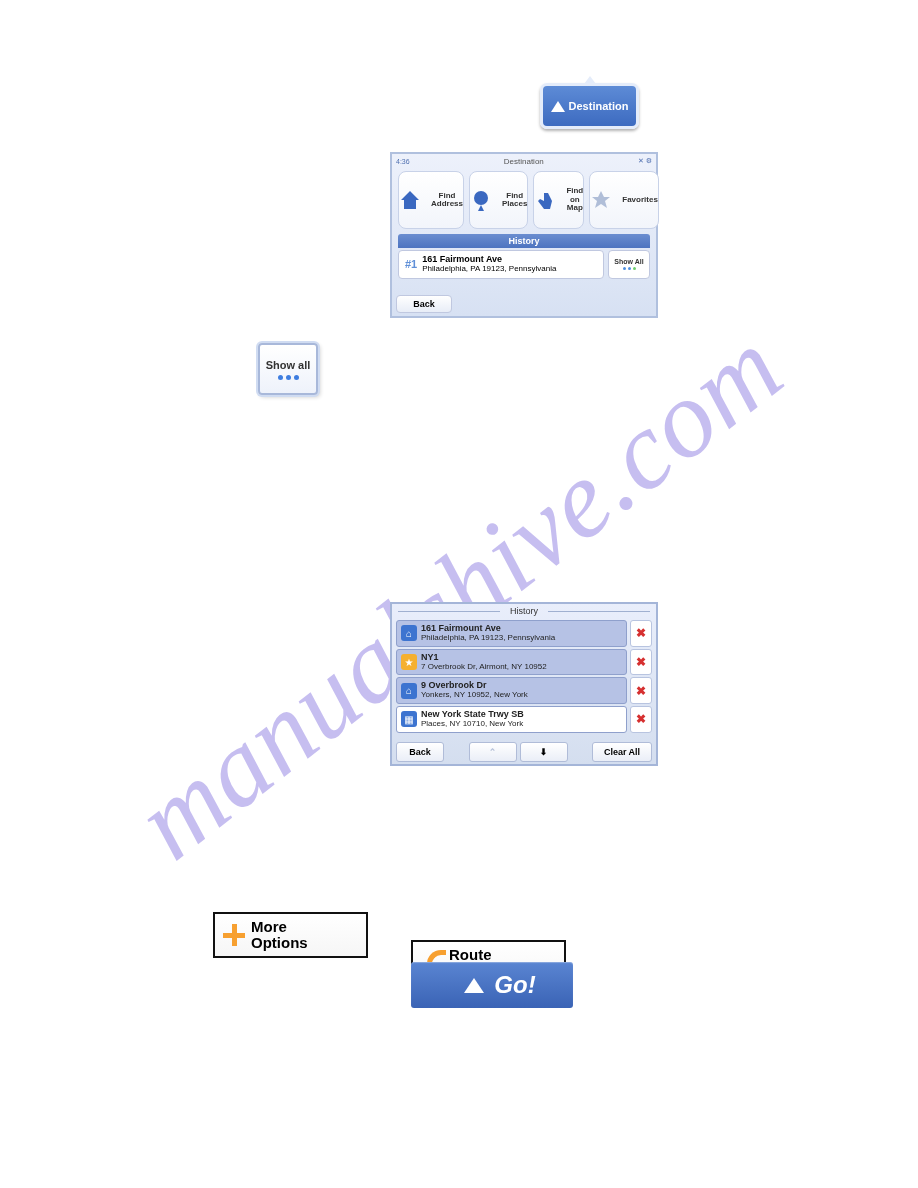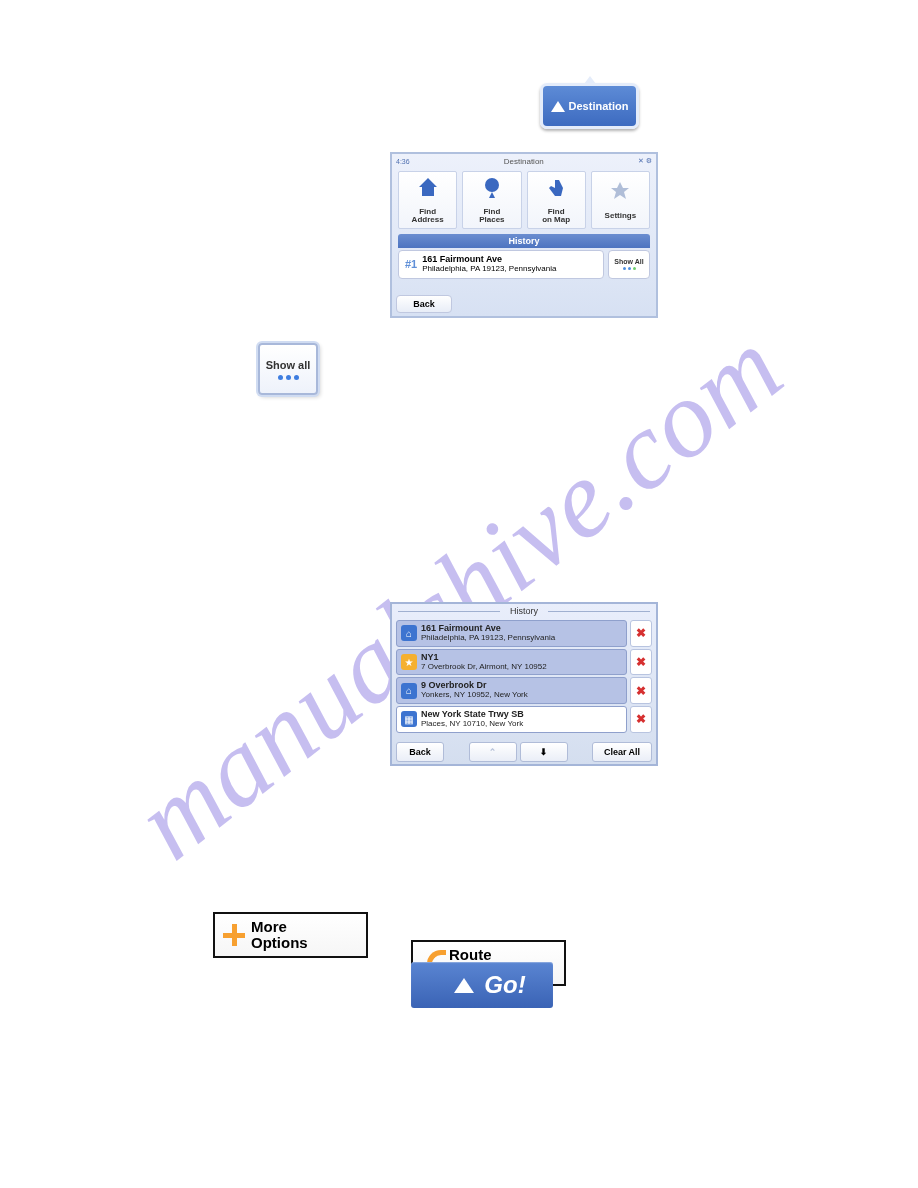--- a/index.html
+++ b/index.html
@@ -52,22 +52,22 @@
   width: 268px; height: 166px;
   background: linear-gradient(#edf1fb,#d7e1f3);
   border: 2px solid #b0c0de;
   z-index: 2;
 }
 .dest-topbar { display:flex; align-items:center; height:14px; font-size:7px; color:#5070b0; padding:0 4px; gap:3px; }
 .dest-topbar .ttl { flex:1; text-align:center; font-size:8px; color:#555; }
 .icon-grid { display:flex; gap:5px; padding:3px 6px; }
 .big-btn {
   flex:1; height:58px; background:linear-gradient(#fff,#f2f5fb);
-  border:1px solid #c8d2e8; border-radius:2px;
-  display:flex; flex-direction:column; align-items:center; justify-content:center; gap:10px;
+  border:1px solid #c8d2e8; border-radius:8px;
+  display:flex; flex-direction:row; align-items:center; justify-content:center; gap:10px;
   font-size:8px; font-weight:bold; color:#333; text-align:center; line-height:1.05;
 }
 .ico { width:22px; height:22px; display:flex; align-items:center; justify-content:center; }
 .history-bar { background:linear-gradient(#6a8dd0,#4d74c0); color:#fff; font-size:9px; font-weight:bold; text-align:center; padding:2px; margin:2px 6px 2px; border-radius:3px 3px 0 0; }
 .hist-row { display:flex; gap:4px; margin:0 6px 4px; }
 .hist-item { flex:1; background:#fff; border:1px solid #c0c8e0; border-radius:4px; padding:4px 6px; display:flex; align-items:center; gap:5px; }
 .hist-item .num { color:#6090d8; font-weight:bold; font-size:11px; }
 .hist-item .txt { font-size:8px; line-height:1.1; }
 .hist-item .txt b { font-size:9px; }
 .showall-btn { width:42px; background:#fff; border:1px solid #c0c8e0; border-radius:4px; display:flex; flex-direction:column; align-items:center; justify-content:center; font-size:7px; font-weight:bold; color:#333; }
@@ -130,21 +130,21 @@
 .plus { width:22px; height:22px; position:relative; }
 .plus::before,.plus::after{content:'';position:absolute;background:#f7a030;}
 .plus::before{left:9px;top:0;width:5px;height:22px;}
 .plus::after{top:9px;left:0;height:5px;width:22px;}
 .curve { width:22px; height:30px; position:relative; }
 .curve::before{content:'';position:absolute;left:6px;top:2px;width:14px;height:26px;border:5px solid #f7a030;border-right:none;border-bottom:none;border-radius:14px 0 0 0;}
 
 
 .go-btn {
   position:absolute; left:411px; top:962px;
-  width:142px; height:46px;
+  width:162px; height:46px;
   background:linear-gradient(#5a85d2,#3a63b5);
   border-radius:3px;
   display:flex; align-items:center; justify-content:center; gap:10px;
   color:#fff; font-size:24px; font-weight:bold; font-style:italic;
   box-shadow:inset 0 1px 1px rgba(255,255,255,.3);
   z-index:2;
   padding-left:16px;
 }
 .go-btn .tri { width:0;height:0;border-left:10px solid transparent;border-right:10px solid transparent;border-bottom:15px solid #fff; }
 </style>
@@ -192,21 +192,21 @@
         </div>
       <span style="white-space:pre-line">Find
 on Map</span>
     </div>
     <div class="big-btn">
       <div class="ico">
           <svg width="22" height="22">
             <polygon points="11,2 14,8 20,8 15,12 17,19 11,15 5,19 7,12 2,8 8,8" fill="#b0bed8"></polygon>
           </svg>
         </div>
-      <span>Settings</span>
+      <span>Favorites</span>
     </div>
   </div>
   <div class="history-bar">History</div>
   <div class="hist-row">
     <div class="hist-item">
       <span class="num">#1</span>
       <div class="txt">
         <b>161 Fairmount Ave</b><br>
         <span>Philadelphia, PA 19123, Pennsylvania</span>
       </div>

